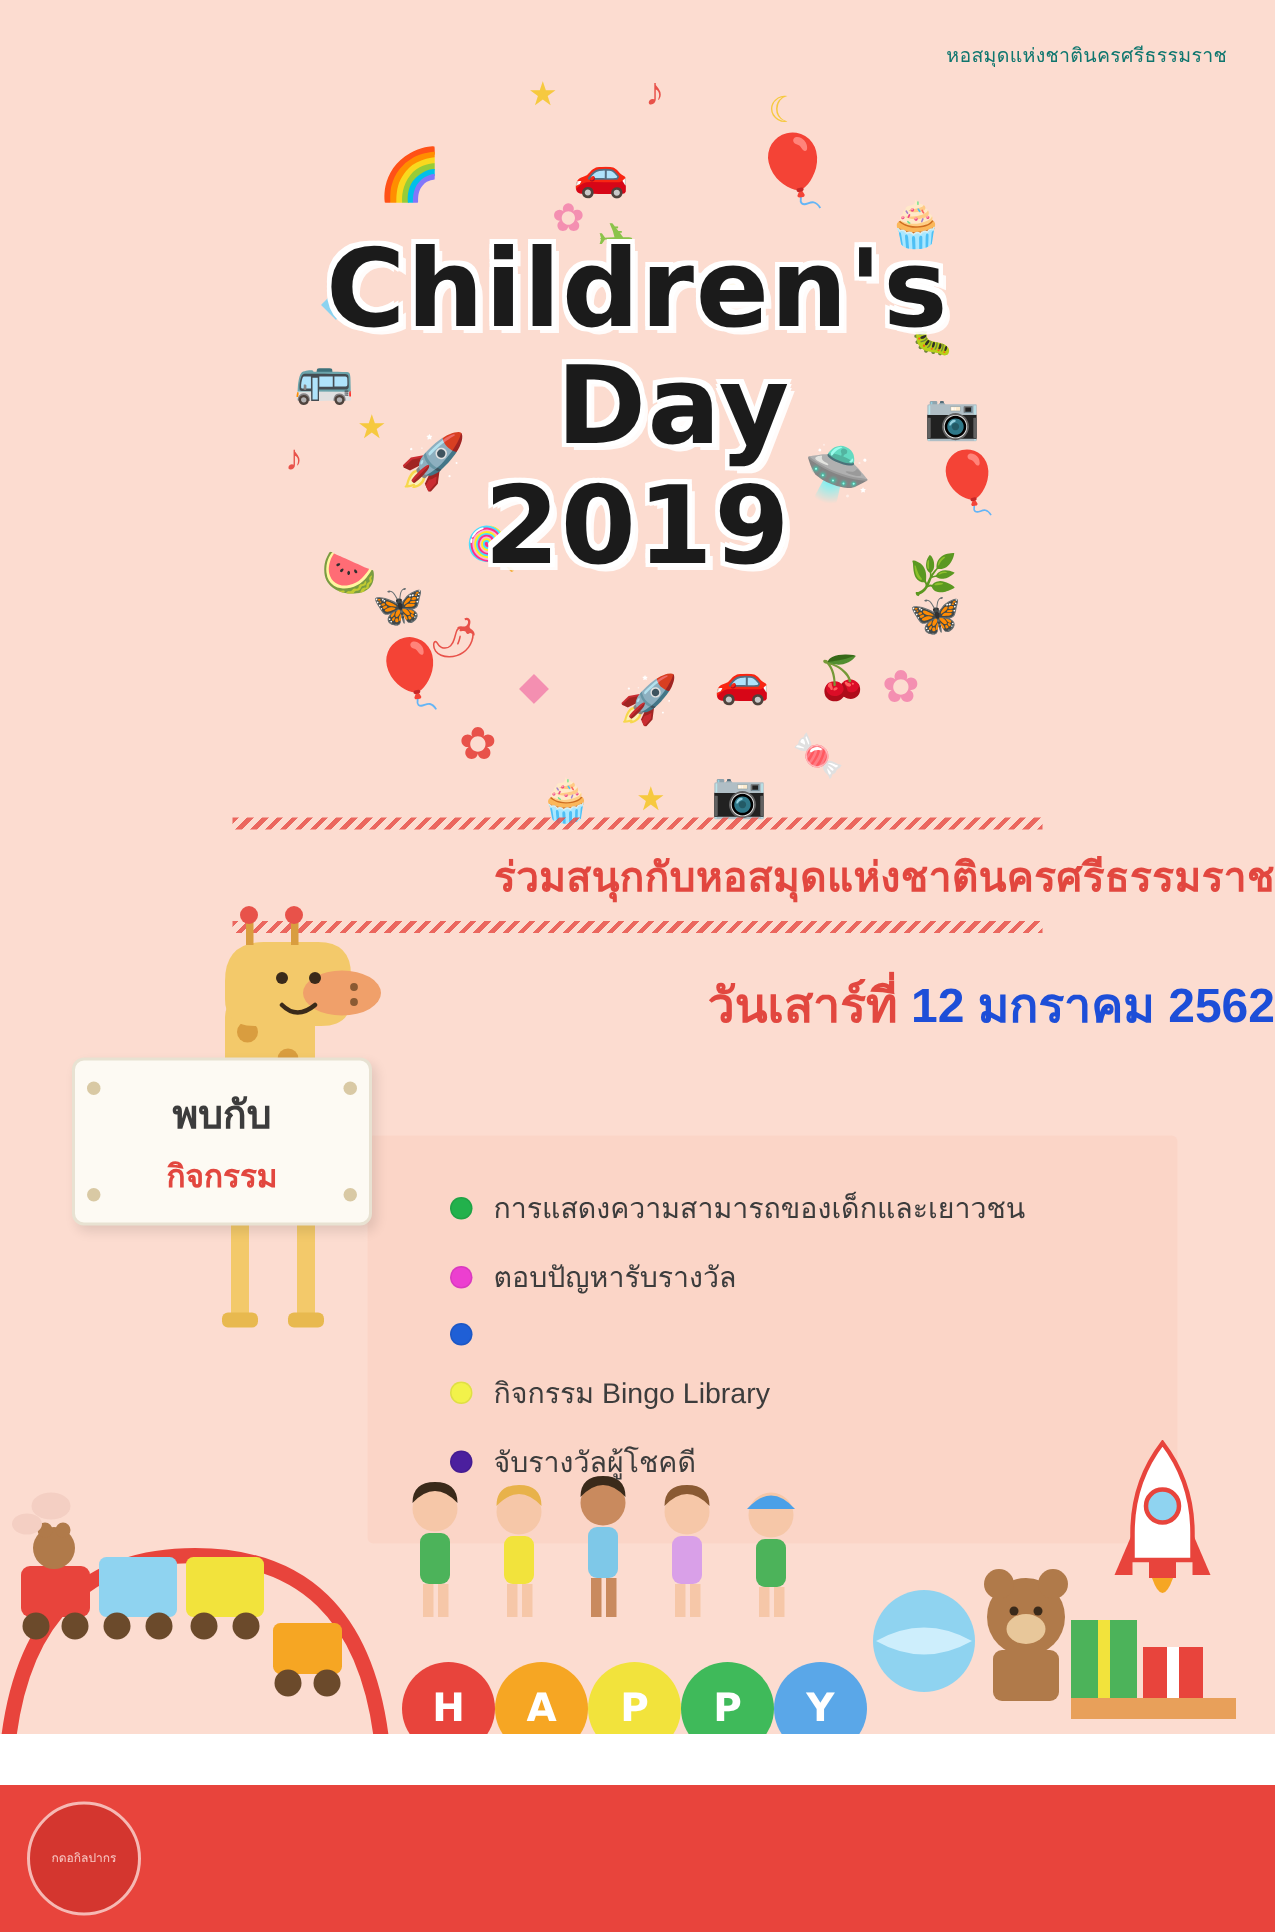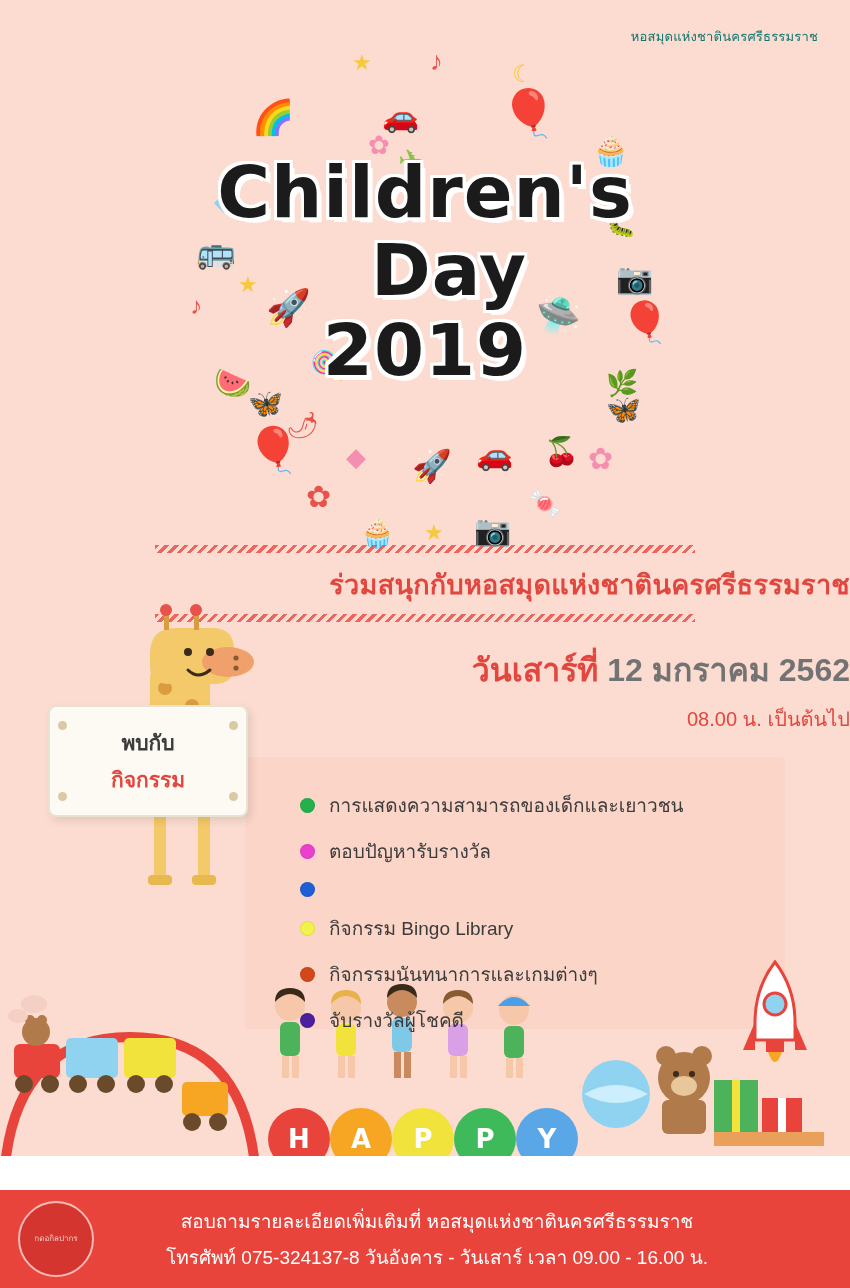--- a/index.html
+++ b/index.html
@@ -68,21 +68,21 @@
     opacity: .85;
   }
   .subtitle {
     font-size: 27px; color: #e2473f; font-weight: bold;
     margin: 10px 0 8px; letter-spacing: .3px;
   }
   .date-line {
     font-size: 32px; font-weight: bold; margin-top: 22px;
     color: #e2473f;
   }
-  .date-line .green { color: #737373; }
+  .date-line .green { color: #1d4ed8; }
   .time-line {
     font-size: 20px; color: #e2473f; margin-top: 8px;
   }
 
   
   .panel {
     position: absolute; left: 245px; top: 757px;
     width: 540px; height: 272px;
     background: #fbd5c7;
     border-radius: 4px;
@@ -108,21 +108,21 @@
     position: absolute; left: 48px; top: 705px;
     width: 200px; height: 112px;
     background: #fdfaf3;
     border: 2px solid #e8e2d2;
     border-radius: 8px;
     box-shadow: 3px 4px 8px rgba(0,0,0,.10);
     z-index: 7;
     display: flex; flex-direction: column;
     align-items: center; justify-content: center;
   }
-  .sign .l1 { font-size: 21px; color: #3c3c3c; font-weight: bold; }
+  .sign .l1 { font-size: 26px; color: #3c3c3c; font-weight: bold; }
   .sign .l2 { font-size: 21px; color: #e2473f; font-weight: bold; margin-top: 4px; }
   .sign-screw {
     position: absolute; width: 9px; height: 9px; border-radius: 50%;
     background: #d9c9a4;
   }
   .sign-screw.a { left: 8px; top: 14px; }
   .sign-screw.b { right: 8px; top: 14px; }
   .sign-screw.c { left: 8px; bottom: 14px; }
   .sign-screw.d { right: 8px; bottom: 14px; }
 
@@ -224,21 +224,20 @@
     <div class="title-line t3">2019</div>
   </div>
 
   <div class="mid">
     <div class="divider"></div>
     <div class="subtitle">ร่วมสนุกกับหอสมุดแห่งชาตินครศรีธรรมราช</div>
     <div class="divider"></div>
     <div class="date-line">
       <span>วันเสาร์ที่ </span><span class="green">12 มกราคม 2562</span>
     </div>
-    <div class="time-line">08.00 น. เป็นต้นไป</div>
   </div>
 
   <div class="panel"></div>
 
   <svg class="giraffe" width="170" height="330" viewBox="0 0 170 330">
     <rect x="44" y="150" width="12" height="140" fill="#f3c96a"></rect>
     <rect x="88" y="150" width="12" height="140" fill="#f3c96a"></rect>
     <rect x="38" y="285" width="24" height="10" rx="4" fill="#e8b94f"></rect>
     <rect x="82" y="285" width="24" height="10" rx="4" fill="#e8b94f"></rect>
     <rect x="40" y="72" width="60" height="100" rx="16" fill="#f3c96a"></rect>
@@ -277,24 +276,20 @@
         <span class="act-label">ตอบปัญหารับรางวัล</span>
       </div>
       <div class="act-item">
         <span class="dot" style="background: rgb(31, 95, 214);"></span>
       </div>
       <div class="act-item">
         <span class="dot" style="background: rgb(242, 242, 74);"></span>
         <span class="act-label">กิจกรรม Bingo Library</span>
       </div>
       <div class="act-item">
-        <span class="dot" style="background: rgb(210, 72, 26);"></span>
-        <span class="act-label">กิจกรรมนันทนาการและเกมต่างๆ</span>
-      </div>
-      <div class="act-item">
         <span class="dot" style="background: rgb(75, 31, 158);"></span>
         <span class="act-label">จับรางวัลผู้โชคดี</span>
       </div>
     </div>
 
   <div class="bottom-scene">
 
     <svg width="260" height="180" viewBox="0 0 260 180" style="position:absolute;left:0;bottom:28px;">
       <path d="M6 175 q16 -120 124 -120 q108 0 124 120" stroke="#e8443c" stroke-width="10" fill="none"></path>
       <rect x="14" y="62" width="46" height="34" rx="6" fill="#e8443c"></rect>
@@ -386,19 +381,15 @@
       <path d="M55 62 l12 28 h-12z" fill="#e8443c"></path>
       <rect x="26" y="80" width="18" height="12" fill="#e8443c"></rect>
       <path d="M28 92 q7 20 14 0z" fill="#f6a623"></path>
     </svg>
 
     <div class="ground"></div>
   </div>
 
   <div class="footer">
     <div class="seal">กดอกิลปากร</div>
-    <div class="footer-text">
-      <div class="f1">สอบถามรายละเอียดเพิ่มเติมที่ หอสมุดแห่งชาตินครศรีธรรมราช</div>
-      <div class="f2">โทรศัพท์  075-324137-8  วันอังคาร - วันเสาร์ เวลา 09.00 - 16.00 น.</div>
-    </div>
   </div>
 
 </div>
 
 </body></html>

